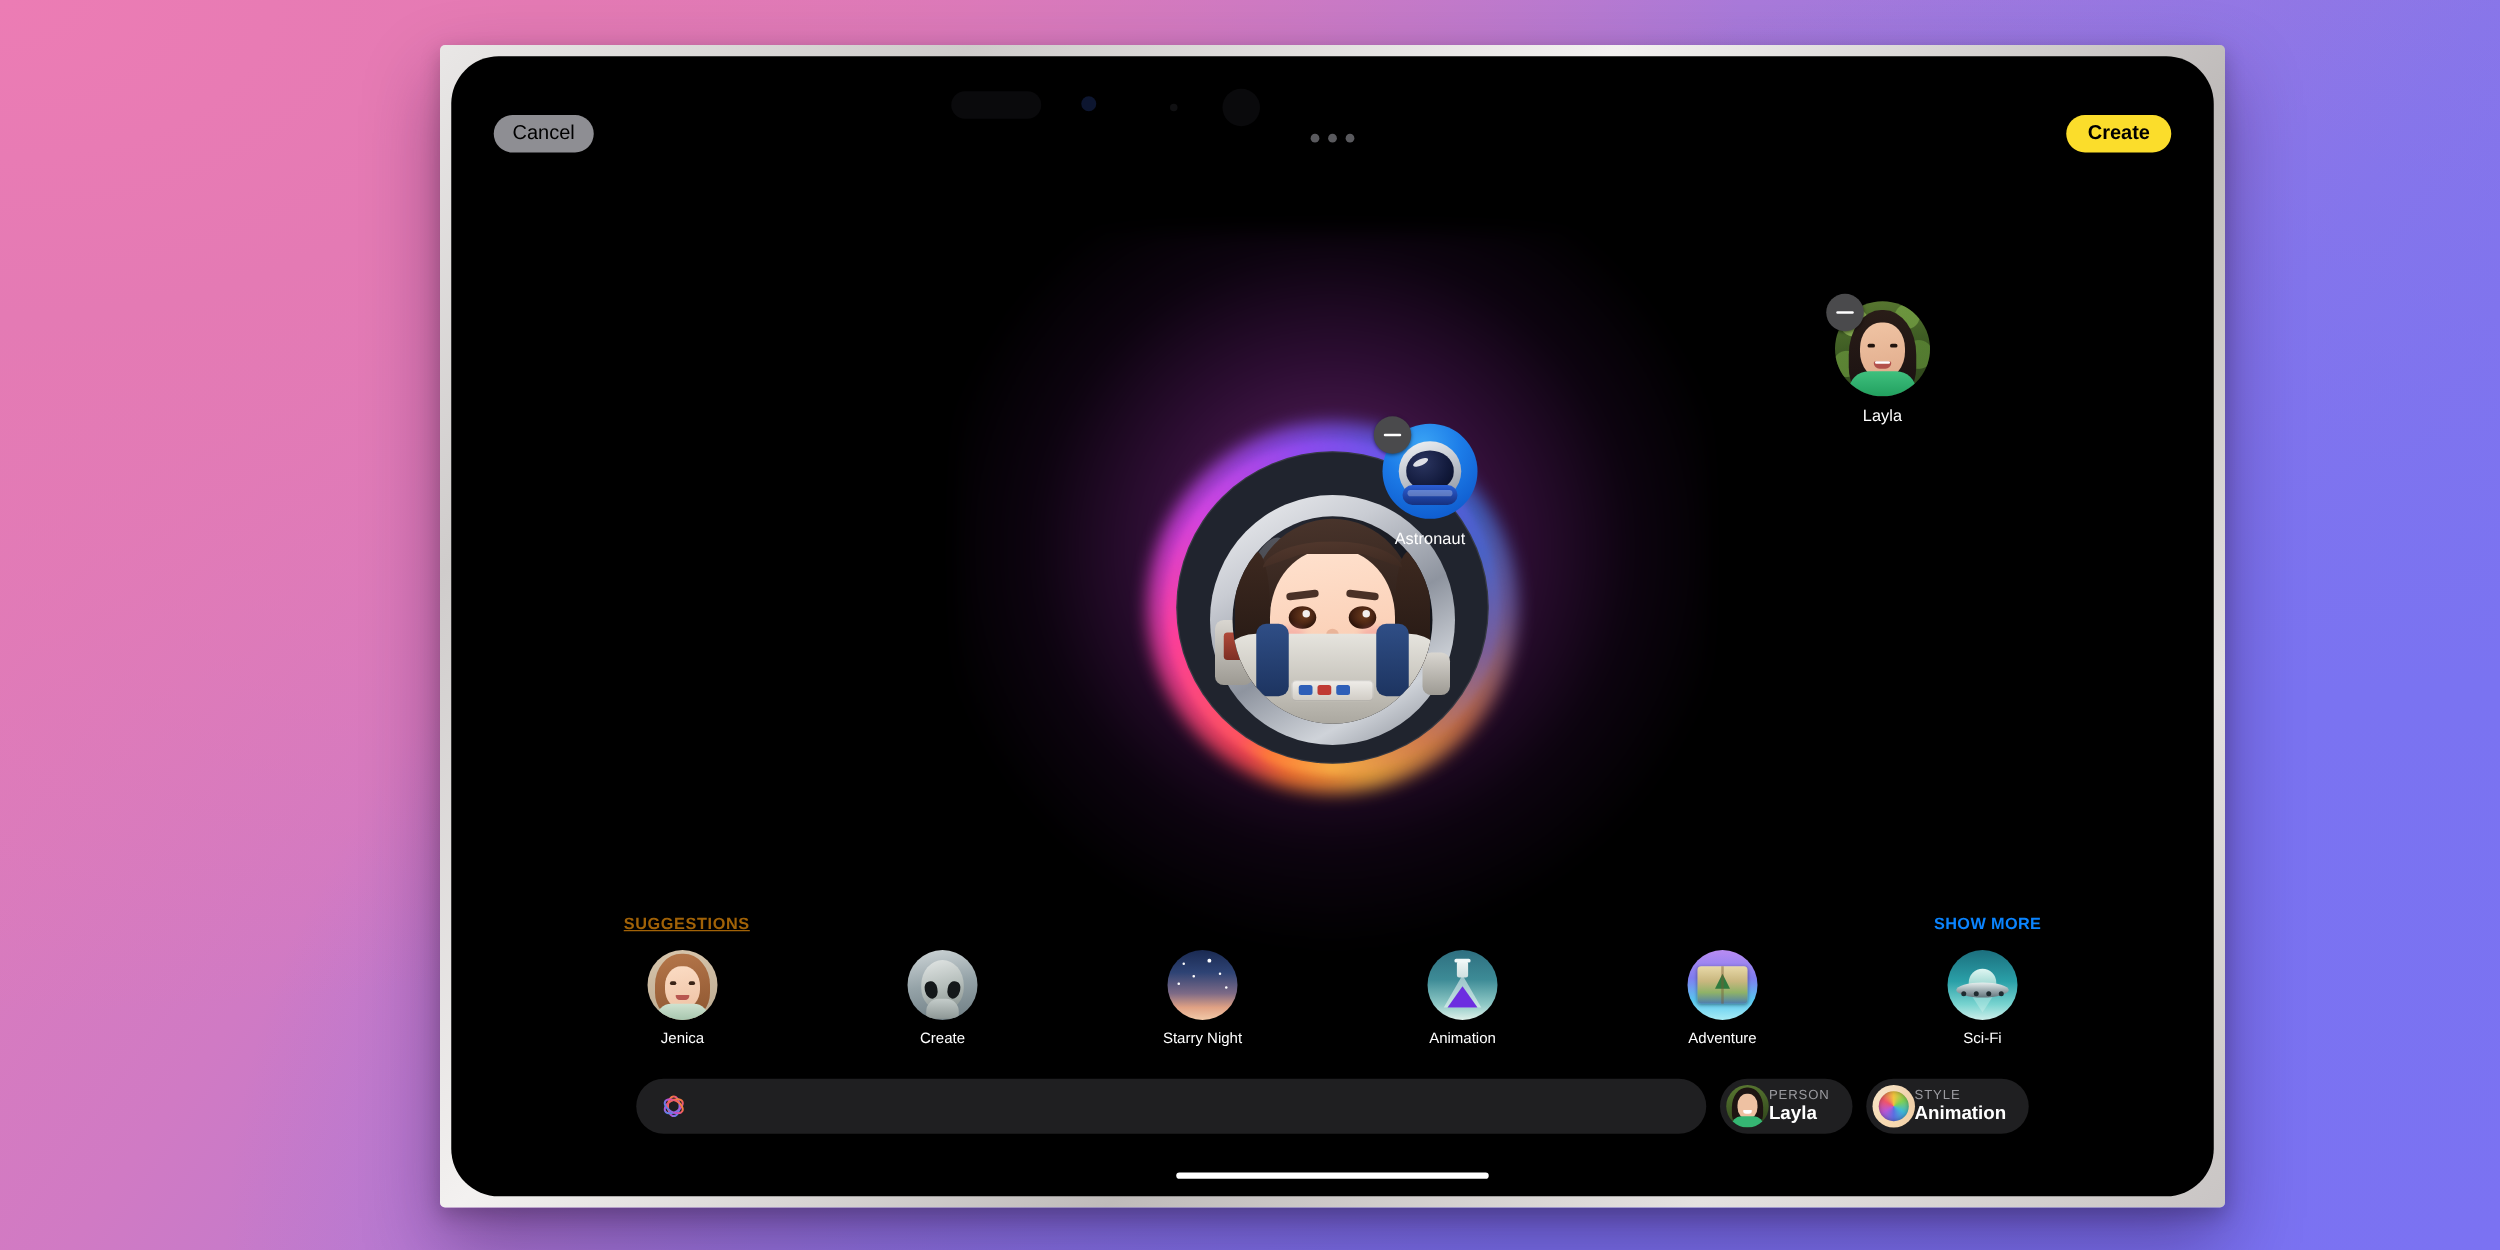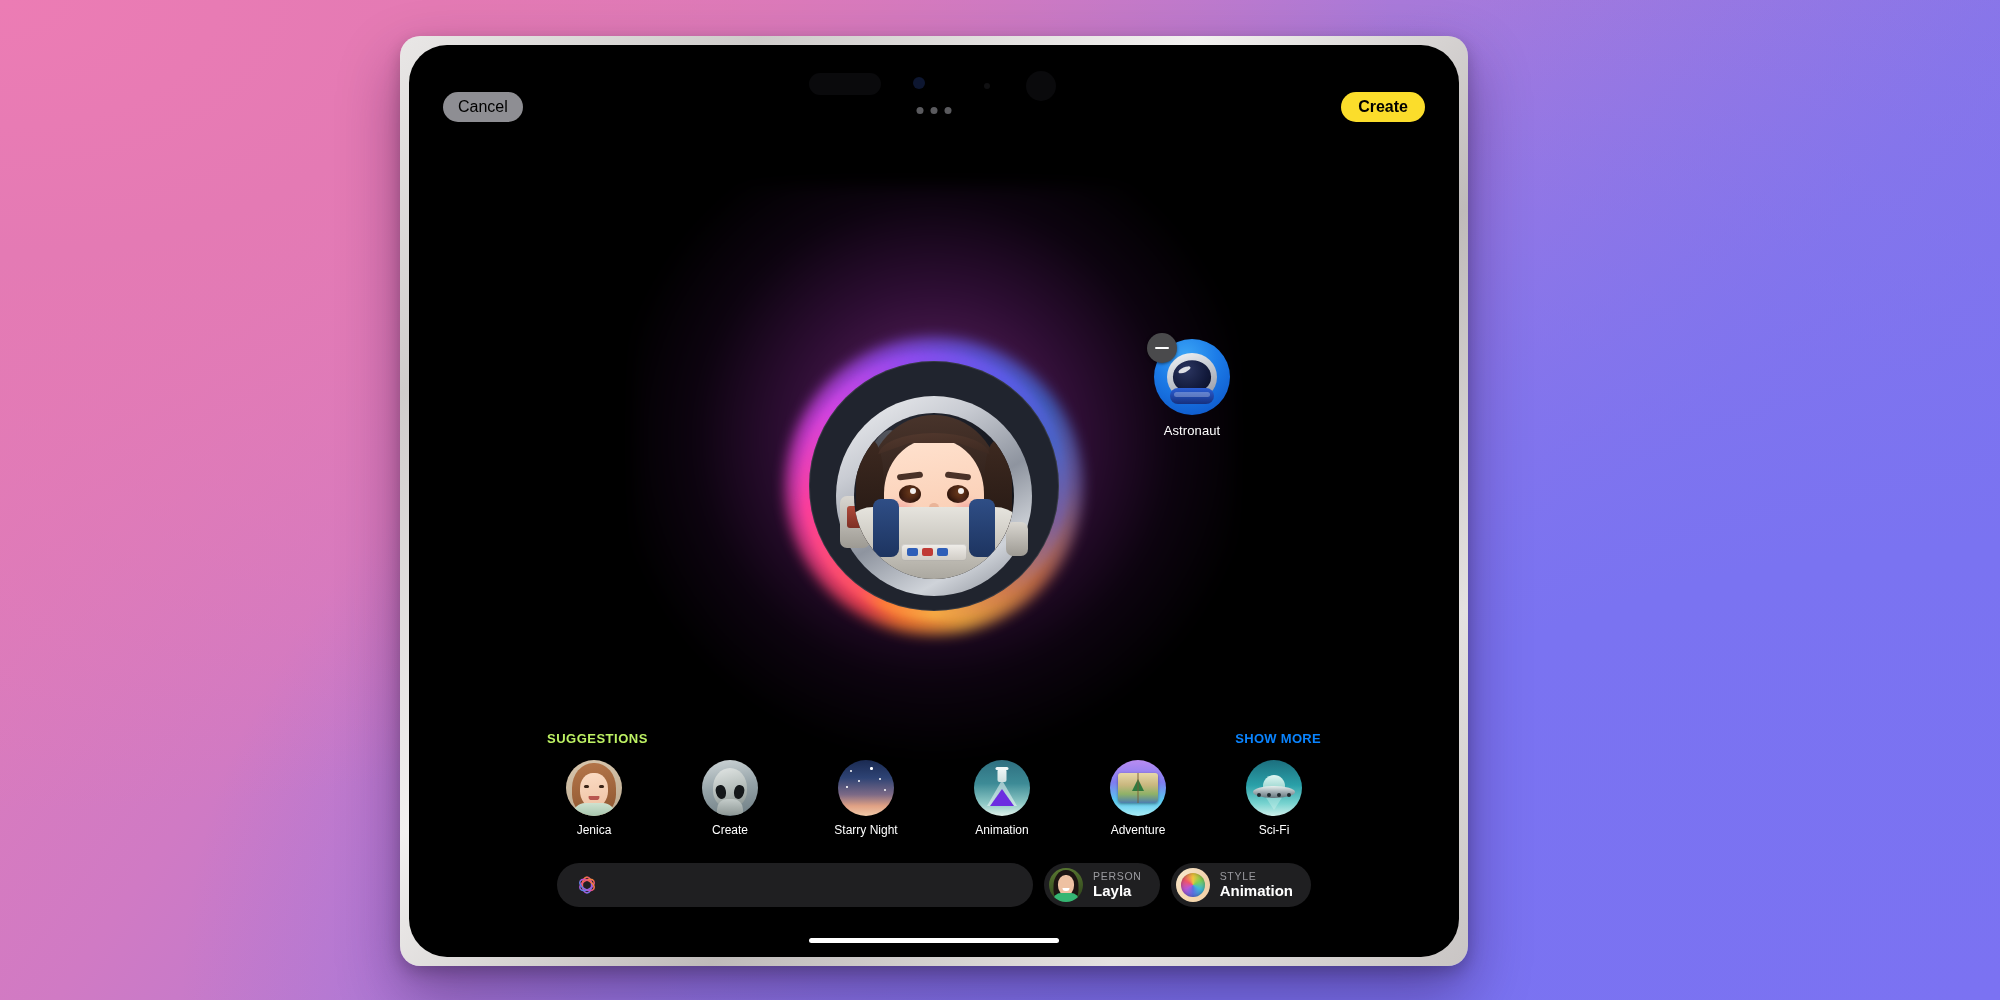--- a/index.html
+++ b/index.html
@@ -10,26 +10,25 @@
       radial-gradient(120% 140% at 0% 0%, #ec7cb4 0%, #e47ab4 18%, rgba(228,122,180,0) 58%),
       radial-gradient(130% 150% at 100% 100%, #7b72f2 0%, #7a73f1 30%, rgba(122,115,241,0) 70%),
       linear-gradient(125deg, #e87cb3 0%, #d07ac4 28%, #a97ada 52%, #8a76e8 74%, #7a72f2 100%);
     position:relative;
   }
 
   
   #device {
     position:absolute;
     left:352px; top:36px;
-    width:1068px; height:930px;
-    border-radius:20px;
+    width:1428px; height:930px;
+    border-radius:4px;
     background:linear-gradient(135deg,#e9e7e6 0%,#cfcccb 18%,#f3f1f0 40%,#bfbbba 62%,#e4e1e0 82%,#c9c5c4 100%);
     padding:9px;
     box-shadow:0 28px 60px rgba(40,10,60,.42), 0 6px 16px rgba(0,0,0,.22);
-    margin-left:48px;
   }
   #screen {
     position:relative;
     width:100%; height:100%;
     border-radius:38px;
     background:#000;
     overflow:hidden;
   }
 
   
@@ -212,21 +211,21 @@
   .sp-dot{position:absolute;border-radius:50%;background:#0f3b44;}
   .sp-dot.a{width:6px;height:6px;left:54px;top:16px;}
   .sp-dot.b{width:5px;height:5px;right:10px;top:38px;}
   .sp-dot.c{width:7px;height:7px;left:11px;top:56px;}
   .sp-streak{position:absolute;left:8px;top:44px;width:16px;height:2px;border-radius:2px;background:rgba(255,255,255,.55);transform:rotate(-12deg);}
   .sp-streak.b{left:20px;top:22px;width:11px;}
 
   
   #suggestions-section { position:absolute; left:0; right:0; top:683px; padding:0 138px; }
   #suggestions-header { display:flex; align-items:center; justify-content:space-between; height:20px; }
-  #suggestions-title { font-size:13px; font-weight:600; color:#bef264; letter-spacing:.5px; }
+  #suggestions-title { font-size:13px; font-weight:600; color:#a16207; letter-spacing:.5px;text-decoration:underline; }
   #show-more-button { font-size:13px; font-weight:700; color:#0a84ff; letter-spacing:.3px; background:none; border:none; cursor:pointer; padding:0; }
   #suggestions-row { display:flex; justify-content:space-between; margin-top:12px; }
   .sugg { width:94px; text-align:center; cursor:pointer; }
   .sugg .thumb { width:56px; height:56px; border-radius:50%; margin:0 auto; position:relative; overflow:hidden; }
   .sugg .slabel { margin-top:7px; font-size:12px; color:#fff; white-space:nowrap; }
 
   
   #th-jenica{background:linear-gradient(170deg,#d8c6ad 0%,#bba98f 100%);}
   .jn-hair{position:absolute;left:50%;top:3px;transform:translateX(-50%);width:44px;height:52px;border-radius:48% 48% 40% 40%;
     background:linear-gradient(170deg,#b5764a 0%,#8d5630 100%);}
@@ -297,21 +296,21 @@
     background:#1f1f21; display:flex; align-items:center; gap:13px; padding:0 18px;
     cursor:text;
   }
   #describe-input {
     flex:1; background:transparent; border:none; outline:none;
     color:#fff; font-size:16px; font-family:"Liberation Sans", sans-serif;
   }
   #describe-input::placeholder { color:#8a8a8f; }
   .chip {
     height:44px; border-radius:22px; background:#1f1f21;
-    display:flex; align-items:center; gap:10px; padding:0 18px 0 5px; cursor:pointer;
+    display:flex; align-items:center; gap:0; padding:0 18px 0 5px; cursor:pointer;
   }
   .chip .chip-thumb { width:34px; height:34px; border-radius:50%; overflow:hidden; position:relative; flex:none; }
   .chip .chip-txt { display:flex; flex-direction:column; line-height:1.08; }
   .chip .chip-kicker { font-size:10.5px; color:#9b9ba0; letter-spacing:.7px; font-weight:500; }
   .chip .chip-value { font-size:15px; color:#fff; font-weight:700; margin-top:1px; }
 
   
   #chip-person-thumb{background:linear-gradient(170deg,#5b7a32,#2a3f19);}
   .cp-hair{position:absolute;left:50%;top:2px;transform:translateX(-50%);width:25px;height:33px;border-radius:48% 48% 38% 38%;background:#1d1412;}
   .cp-face{position:absolute;left:50%;top:7px;transform:translateX(-50%);width:16px;height:20px;border-radius:46%;background:#eec1a2;}

